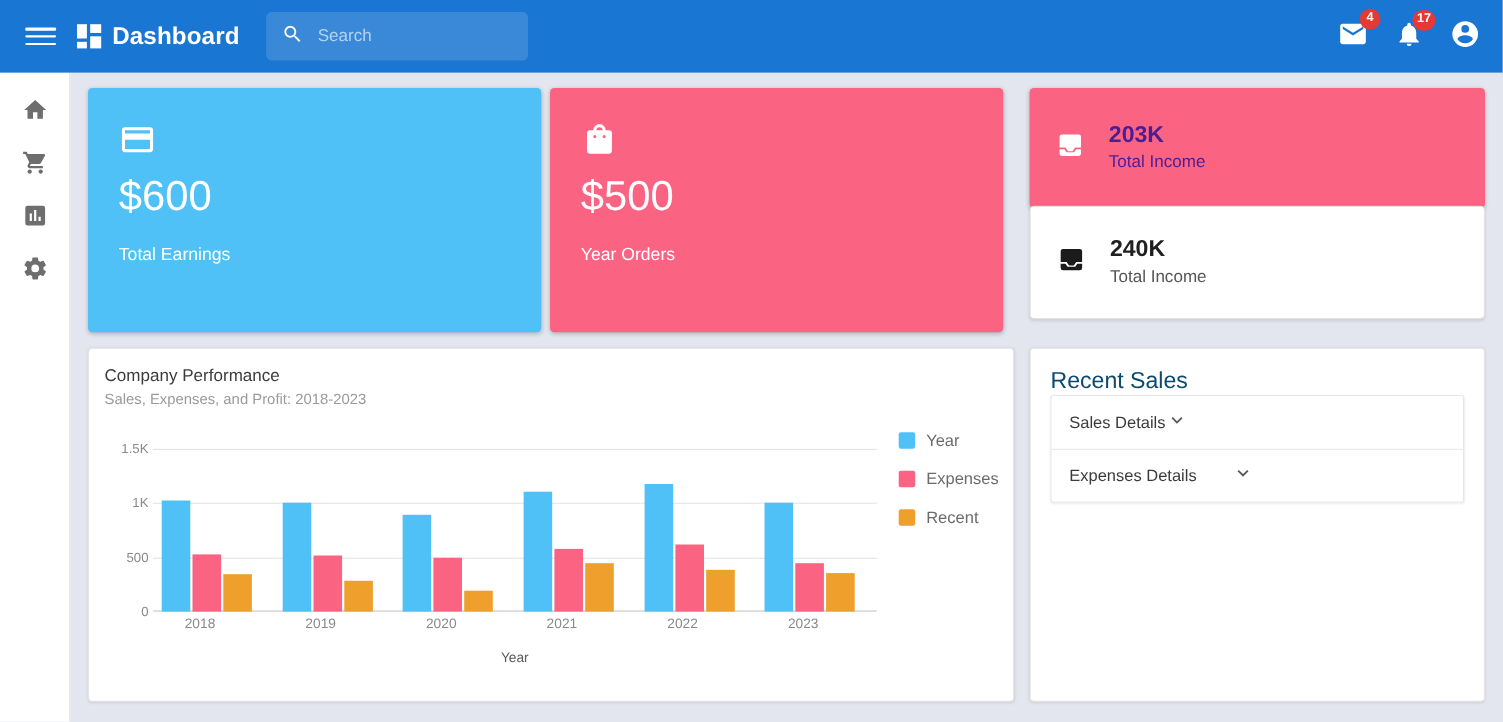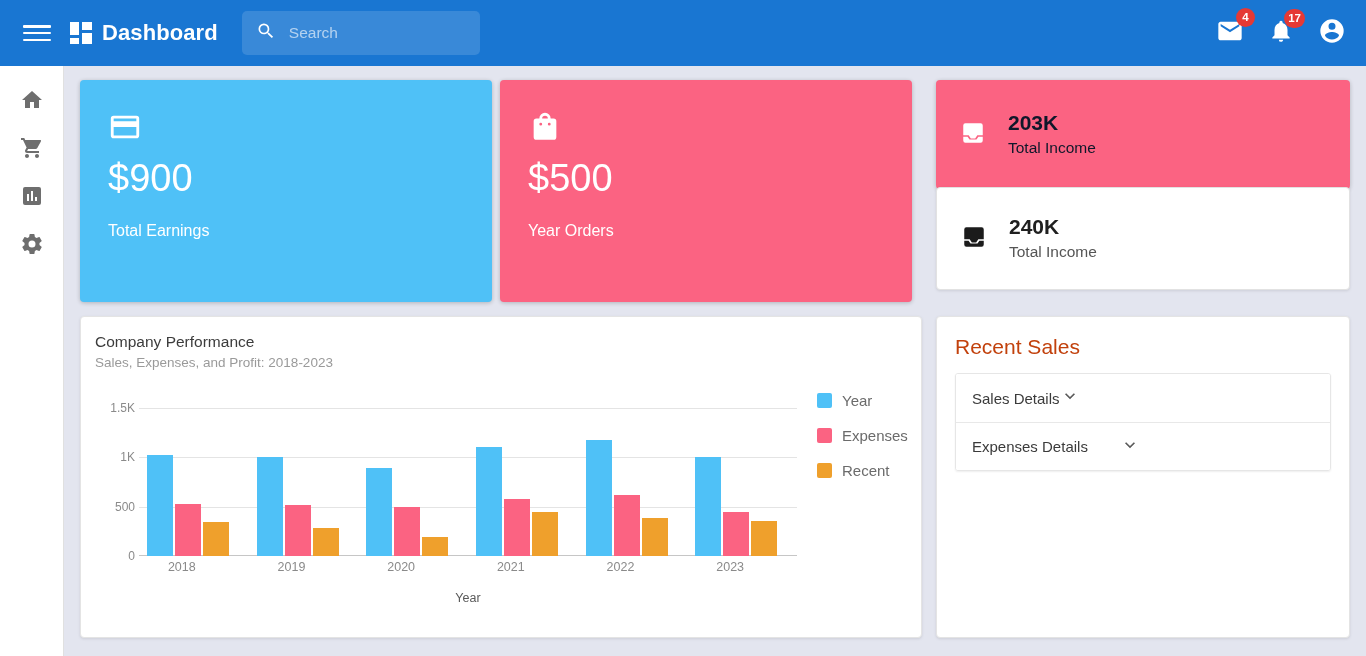--- a/index.html
+++ b/index.html
@@ -121,21 +121,21 @@
   .incomecard {
     position: absolute; left: 856px;
     width: 414px;
     border-radius: 4px;
     display: flex; align-items: center;
     padding: 0 24px;
     gap: 22px;
   }
   .incomecard.top {
     top: 0; height: 109px;
-    background: #fb6382; color: #0f172a;
+    background: #fb6382; color: #4c1d95;
     box-shadow: 0 1px 4px rgba(0,0,0,0.22);
   }
   .incomecard.bottom {
     top: 107px; height: 103px;
     background: #fff;
     border: 1px solid #e2e2e2;
     box-shadow: 0 1px 3px rgba(0,0,0,0.10);
   }
   .incomecard .icval { font-size: 21px; font-weight: bold; margin-bottom: 6px; line-height:1; }
   .incomecard .iclabel { font-size: 15.5px; }
@@ -197,21 +197,21 @@
 
   
   .salescard {
     position: absolute; left: 872px; top: 250px;
     width: 414px; height: 322px;
     background: #fff; border-radius: 4px;
     border: 1px solid #e4e4e4;
     box-shadow: 0 1px 3px rgba(0,0,0,0.10);
     padding: 18px 18px 0 18px;
   }
-  .sales-title { font-size: 21px; color: #c2410c; margin-bottom: 14px; }
+  .sales-title { font-size: 21px; color: #0c4a6e; }
   .accordion {
     border: 1px solid #e6e6e6; border-radius: 3px;
     box-shadow: 0 1px 2px rgba(0,0,0,0.07);
     overflow: hidden;
   }
   .acc-item {
     height: 48px; display: flex; align-items: center;
     justify-content: flex-start;
     padding: 0 14px 0 16px;
     cursor: pointer; background: #fff;
@@ -319,21 +319,21 @@
 <div class="main">
 
   <div class="row-top">
 
     <div class="bigcard earnings">
       <div class="cardicon">
         <svg width="34" height="34" viewBox="0 0 24 24" fill="#fff">
           <path d="M20 4H4a2 2 0 0 0-2 2v12a2 2 0 0 0 2 2h16a2 2 0 0 0 2-2V6a2 2 0 0 0-2-2m0 14H4v-6h16zm0-10H4V6h16z"></path>
         </svg>
       </div>
-      <div class="amount">$900</div>
+      <div class="amount">$600</div>
       <div class="caption">Total Earnings</div>
     </div>
 
     <div class="bigcard orders">
       <div class="cardicon">
         <svg width="34" height="34" viewBox="0 0 24 24" fill="#fff">
           <path d="M18 6h-2a4 4 0 0 0-8 0H6a2 2 0 0 0-2 2v11a2 2 0 0 0 2 2h12a2 2 0 0 0 2-2V8a2 2 0 0 0-2-2m-6-2a2 2 0 0 1 2 2h-4a2 2 0 0 1 2-2M9 11a1 1 0 1 1 0-2 1 1 0 0 1 0 2m6 0a1 1 0 1 1 0-2 1 1 0 0 1 0 2"></path>
         </svg>
       </div>
       <div class="amount">$500</div>

